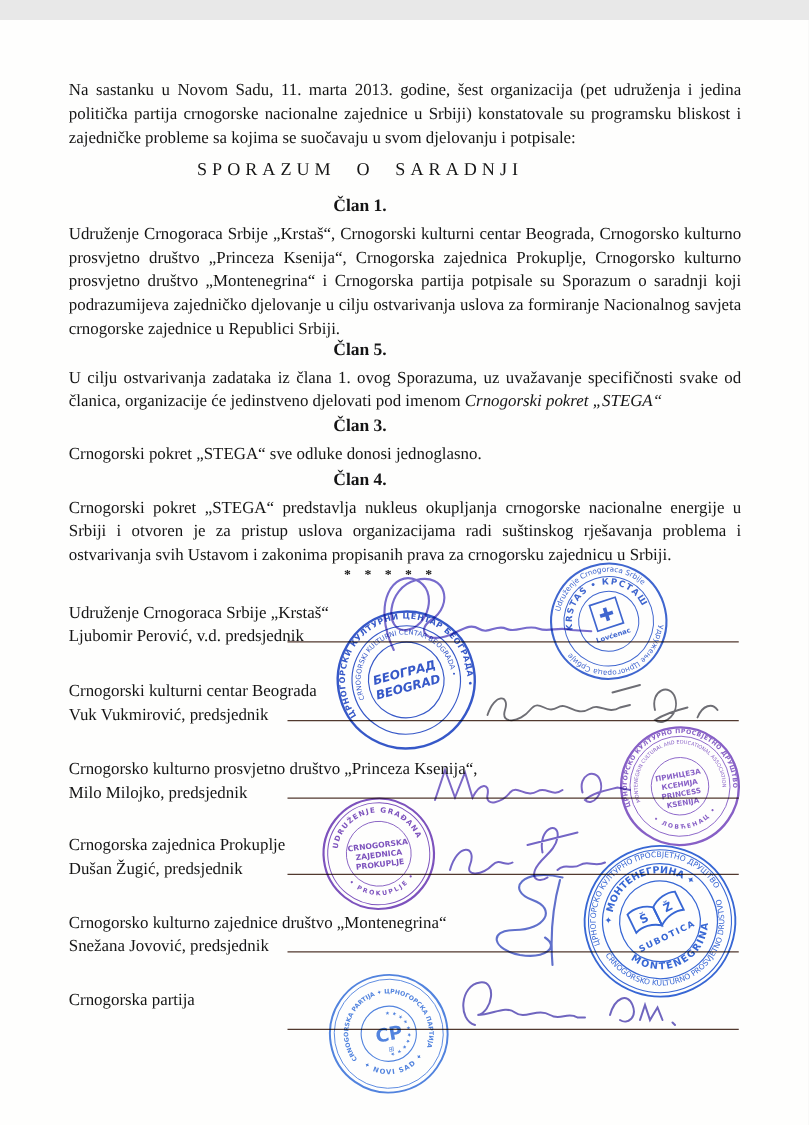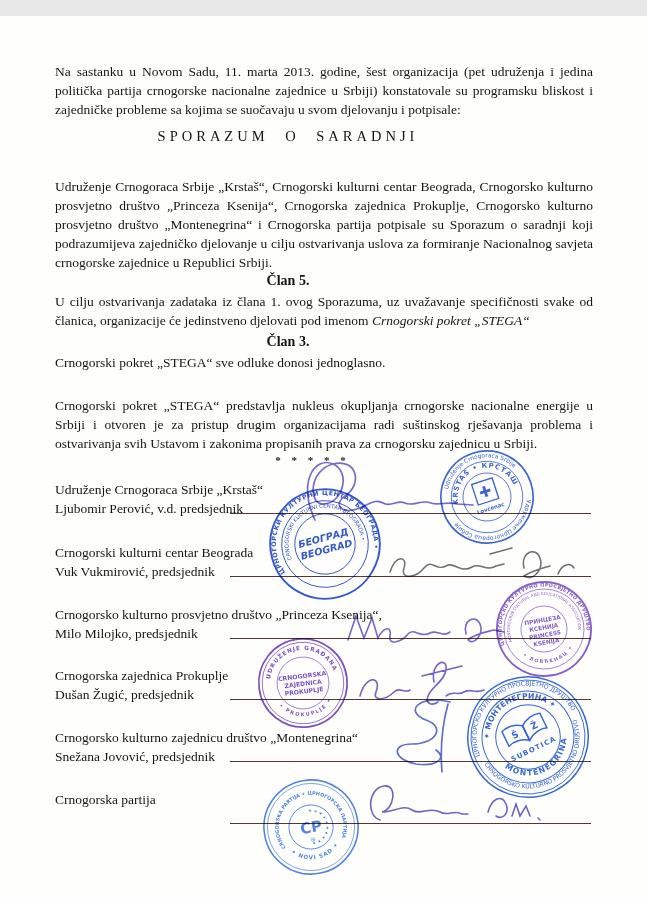--- a/index.html
+++ b/index.html
@@ -38,29 +38,31 @@
   .stamp circle,.stamp rect,.stamp path.sh{stroke:currentColor;fill:none;}
 </style>
 </head>
 <body>
 
 <div class="page">
 
   <p class="intro">Na sastanku u Novom Sadu, 11. marta 2013. godine, šest organizacija (pet udruženja i jedina politička partija crnogorske nacionalne zajednice u Srbiji) konstatovale su programsku bliskost i zajedničke probleme sa kojima se suočavaju u svom djelovanju i potpisale:</p>
   <h1 class="title">SPORAZUM O SARADNJI</h1>
 
+  <h2 class="clan c1h">Član 1.</h2>
   <p class="body c1b">Udruženje Crnogoraca Srbije „Krstaš“, Crnogorski kulturni centar Beograda, Crnogorsko kulturno prosvjetno društvo „Princeza Ksenija“, Crnogorska zajednica Prokuplje, Crnogorsko kulturno prosvjetno društvo „Montenegrina“ i Crnogorska partija potpisale su Sporazum o saradnji koji podrazumijeva zajedničko djelovanje u cilju ostvarivanja uslova za formiranje Nacionalnog savjeta crnogorske zajednice u Republici Srbiji.</p>
 
   <h2 class="clan c2h">Član 5.</h2>
   <p class="body c2b"><span>U cilju ostvarivanja zadataka iz člana 1. ovog Sporazuma, uz uvažavanje specifičnosti svake od članica, organizacije će jedinstveno djelovati pod imenom </span><em>Crnogorski pokret „STEGA“</em></p>
 
   <h2 class="clan c3h">Član 3.</h2>
   <p class="body c3b">Crnogorski pokret „STEGA“  sve odluke donosi jednoglasno.</p>
 
-  <p class="body c4b">Crnogorski pokret „STEGA“ predstavlja nukleus okupljanja crnogorske nacionalne energije u Srbiji i otvoren je za pristup drugim organizacijama radi suštinskog rješavanja problema i ostvarivanja svih Ustavom i zakonima propisanih prava za crnogorsku zajednicu u Srbiji.</p>
+  <h2 class="clan c4h">Član 4.</h2>
+  <p class="body c4b">Crnogorski pokret „STEGA“ predstavlja nukleus okupljanja crnogorske nacionalne energije u Srbiji i otvoren je za pristup uslova organizacijama radi suštinskog rješavanja problema i ostvarivanja svih Ustavom i zakonima propisanih prava za crnogorsku zajednicu u Srbiji.</p>
 
   <p class="sep">* * * * *</p>
 
   <div class="sigrow r1">
     <div class="org">Udruženje Crnogoraca Srbije „Krstaš“</div>
     <div class="person">Ljubomir Perović, v.d. predsjednik</div>
     <div class="sigline"></div>
   </div>
   <div class="sigrow r2">
     <div class="org">Crnogorski kulturni centar Beograda</div>
@@ -71,21 +73,21 @@
     <div class="org">Crnogorska zajednica Prokuplje</div>
     <div class="person">Dušan Žugić, predsjednik</div>
     <div class="sigline"></div>
   </div>
   <div class="sigrow r3">
     <div class="org">Crnogorsko kulturno prosvjetno društvo „Princeza Ksenija“,</div>
     <div class="person">Milo Milojko, predsjednik</div>
     <div class="sigline"></div>
   </div>
   <div class="sigrow r5">
-    <div class="org">Crnogorsko kulturno zajednicu društvo „Montenegrina“</div>
+    <div class="org">Crnogorsko kulturno zajednice društvo „Montenegrina“</div>
     <div class="person">Snežana Jovović, predsjednik</div>
     <div class="sigline"></div>
   </div>
   <div class="sigrow r6">
     <div class="org">Crnogorska partija</div>
     <div class="sigline"></div>
   </div>
 
   <div class="stamp st-krstas">
     <svg viewBox="0 0 100 100" width="98" height="98">

